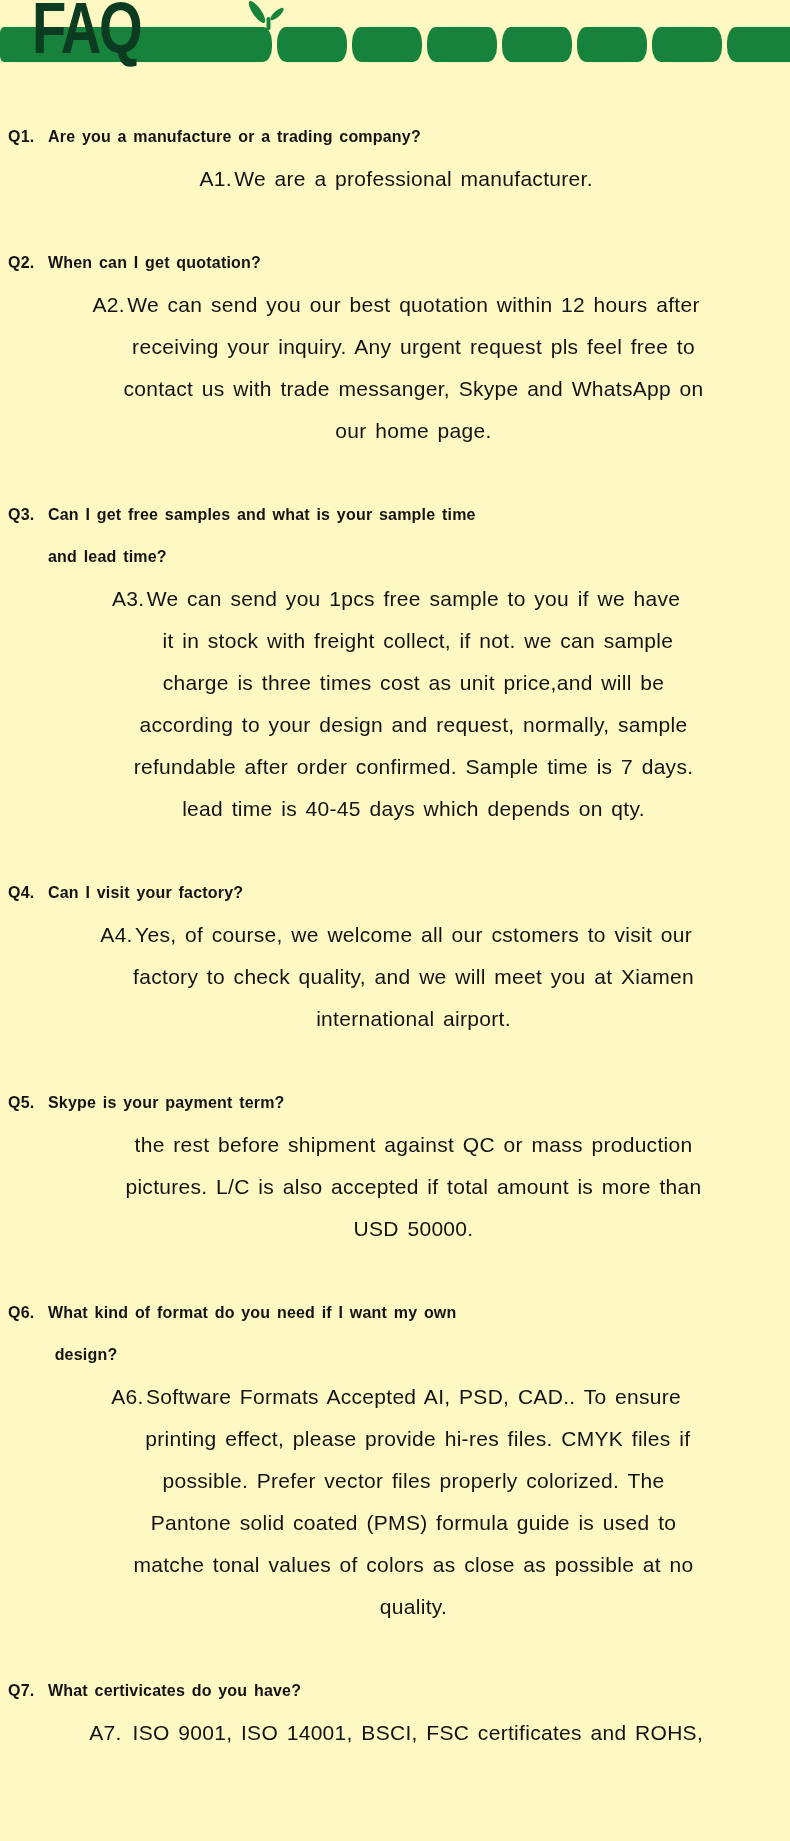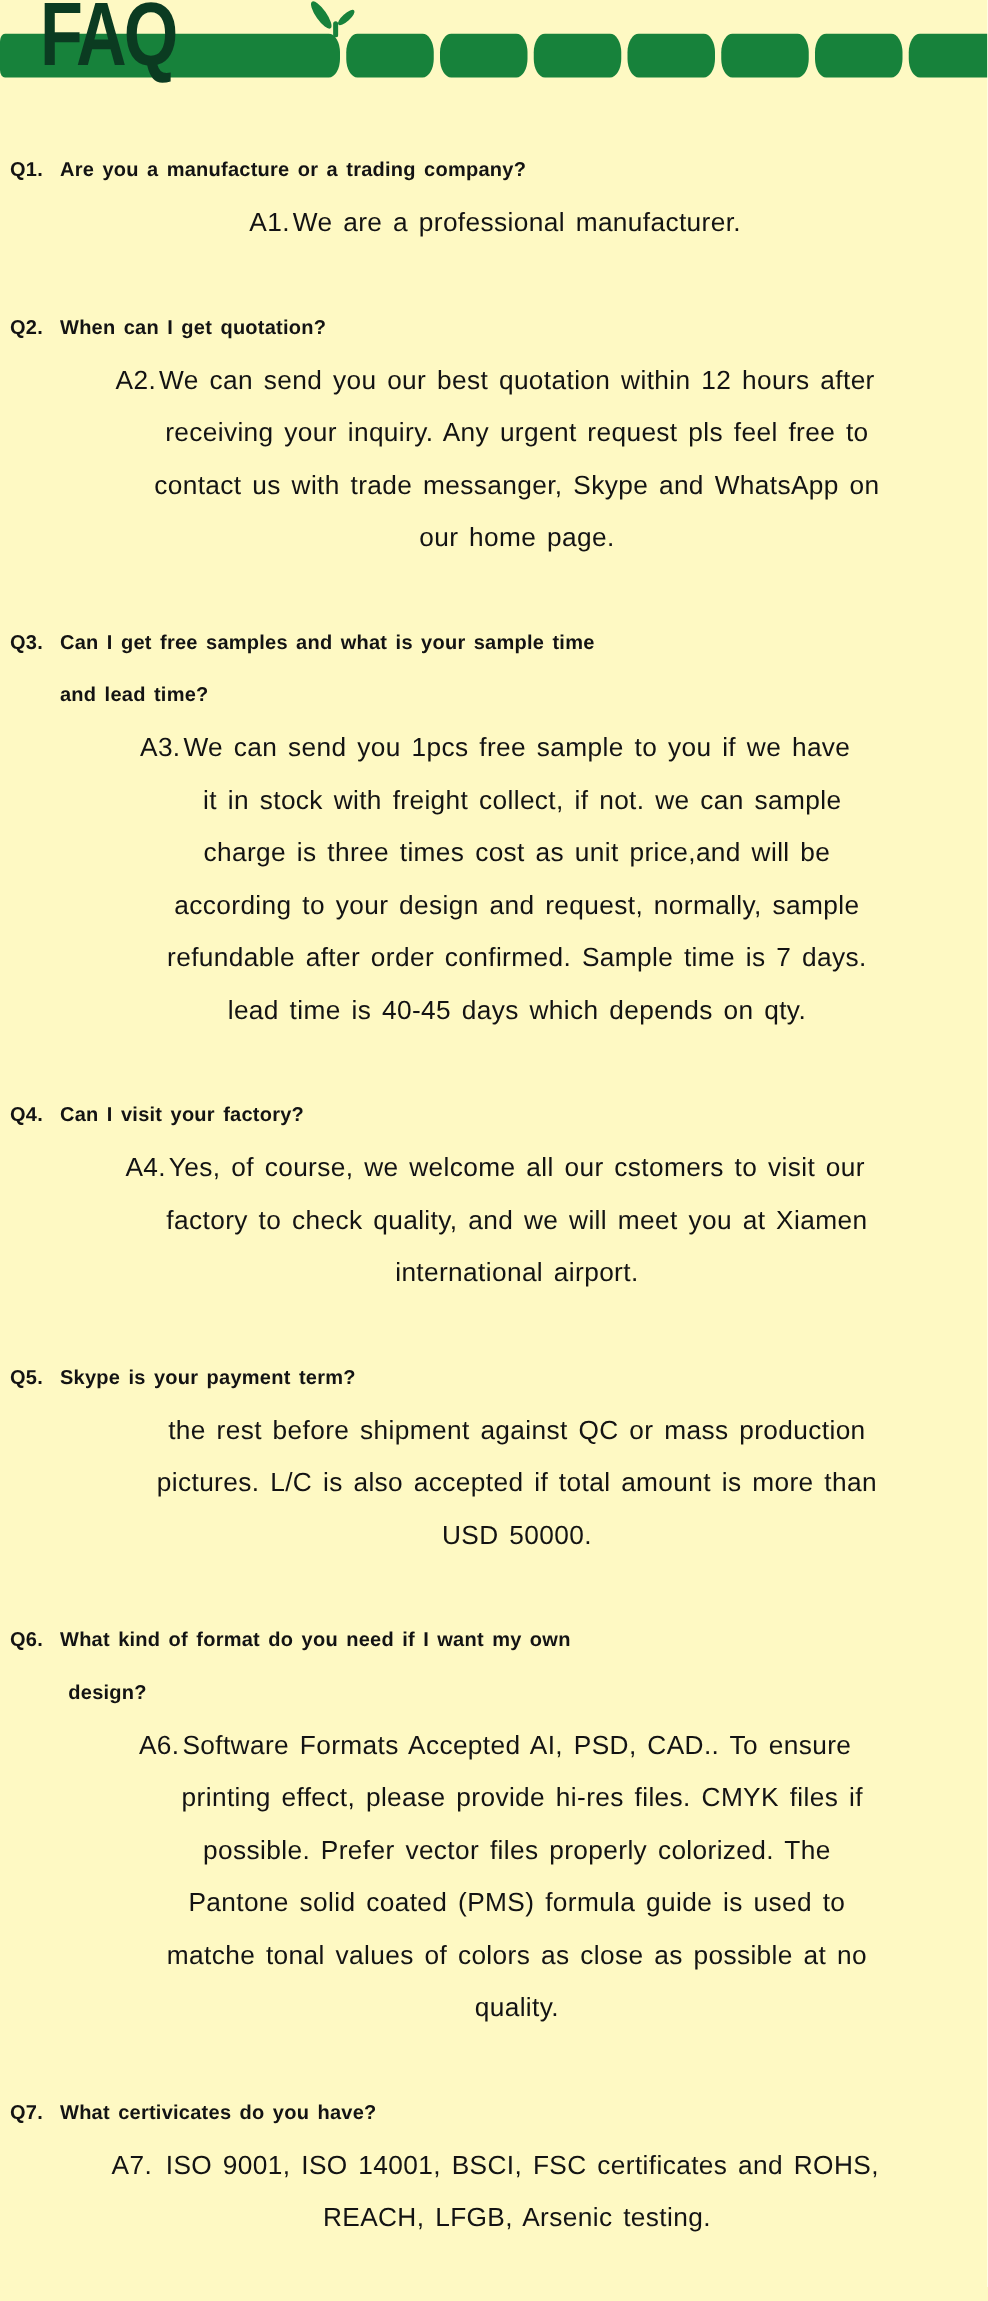--- a/index.html
+++ b/index.html
@@ -119,17 +119,16 @@
       <div class="line a cont"><span class="txt"> printing effect, please provide hi-res files. CMYK files if</span></div>
       <div class="line a cont"><span class="txt">possible. Prefer vector files properly colorized. The</span></div>
       <div class="line a cont"><span class="txt">Pantone solid coated (PMS) formula guide is used to</span></div>
       <div class="line a cont"><span class="txt">matche tonal values of colors as close as possible at no</span></div>
       <div class="line a cont"><span class="txt">quality.</span></div>
     </section>
 
     <section class="faq-item">
       <div class="line q first"><span class="label">Q7.</span><span class="txt">What certivicates do you have?</span></div>
       <div class="line a first"><span class="label">A7.</span><span class="txt"> ISO 9001, ISO 14001, BSCI, FSC certificates and ROHS,</span></div>
-      <div class="line a cont"><span class="txt">REACH, LFGB, Arsenic testing.</span></div>
     </section>
 
   </main>
 </div>
 
 </body></html>

